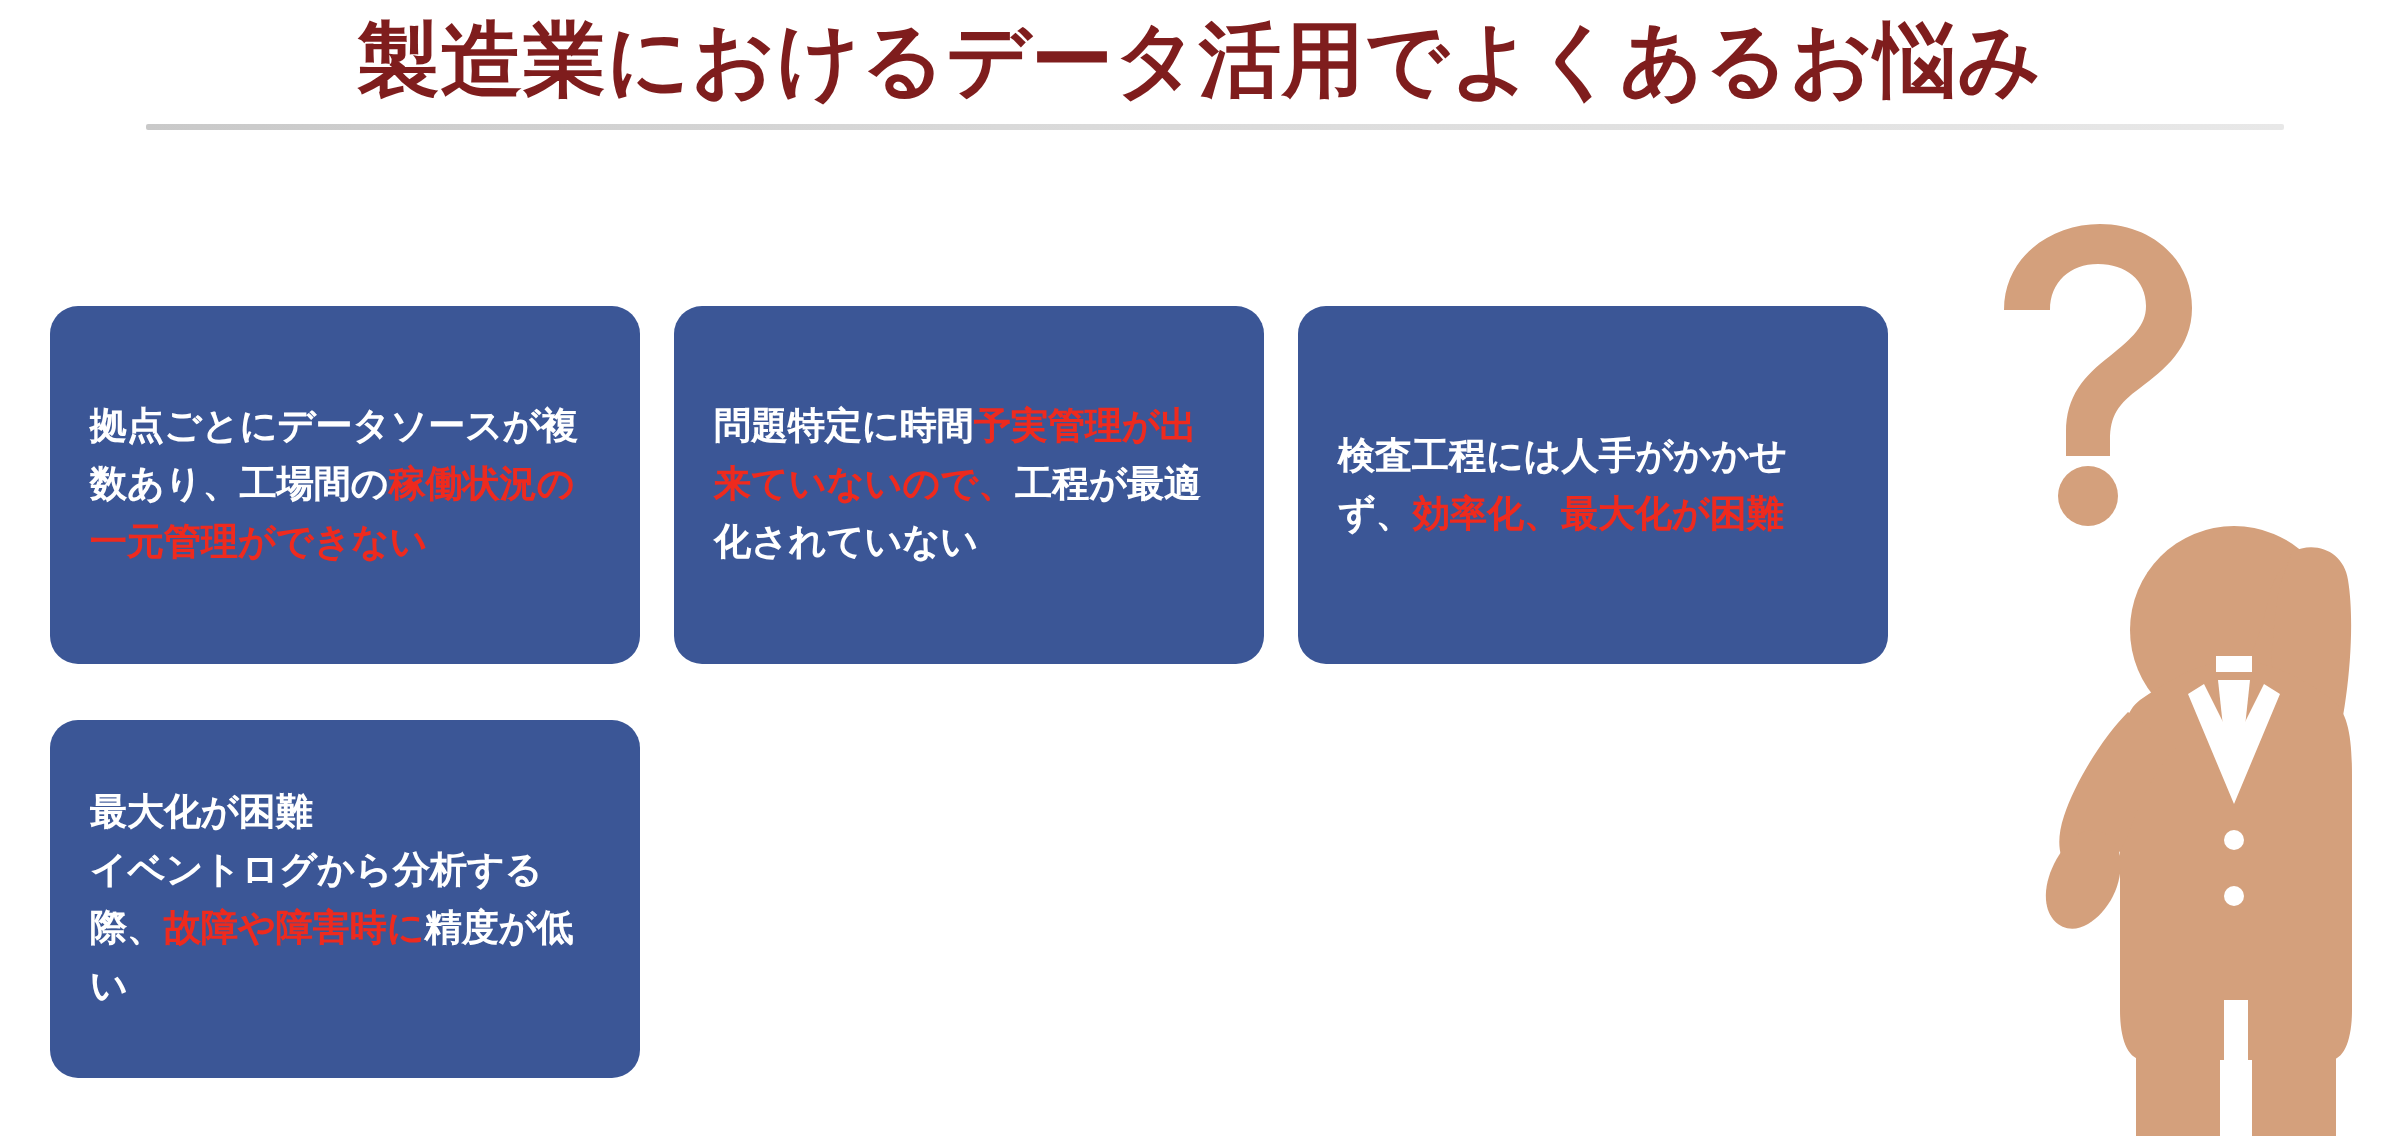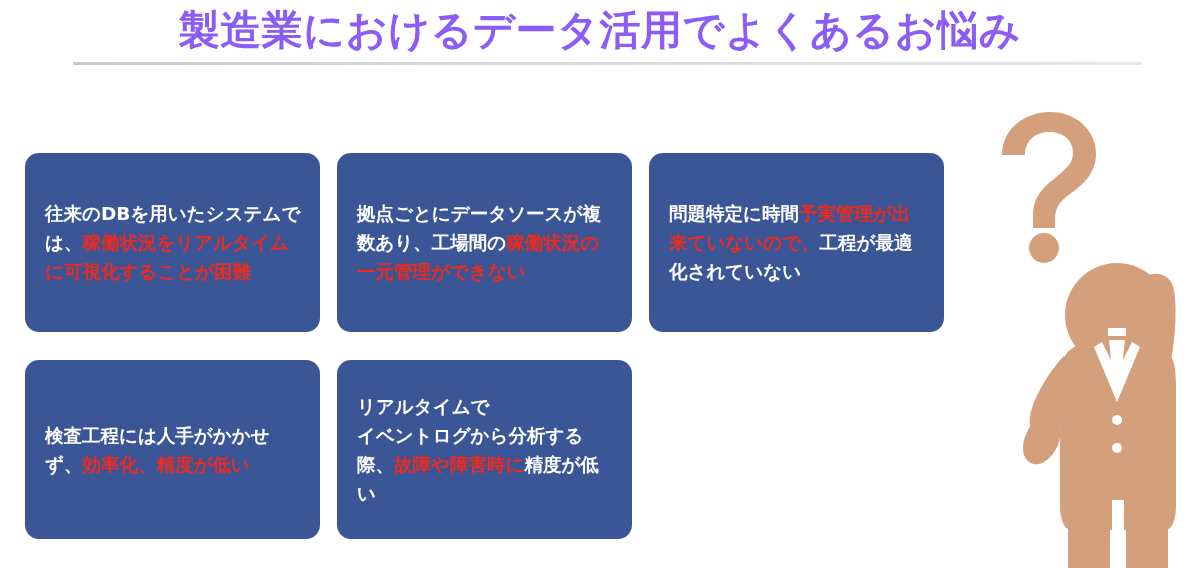--- a/index.html
+++ b/index.html
@@ -27,21 +27,21 @@
     position: absolute;
     left: 0;
     top: 4px;
     width: 1200px;
     text-align: center;
   }
   .slide-title {
     font-size: 41px;
     line-height: 52px;
     font-weight: 700;
-    color: #8b5cf6;
+    color: #7f1d1d;
     letter-spacing: 0.5px;
     white-space: nowrap;
     font-family: "DejaVu Sans", "Liberation Sans", sans-serif;
   }
   .title-rule {
     position: absolute;
     left: 73px;
     top: 62px;
     width: 1069px;
     height: 3px;
@@ -99,34 +99,31 @@
 
 <div class="slide">
 
   <div class="title-block">
     <div class="slide-title">製造業におけるデータ活用でよくあるお悩み</div>
   </div>
   <div class="title-rule"></div>
 
   <div class="cards">
 
-  <div class="card">
-        <div class="card-text"><span>往来のDBを用いたシステムでは、</span><span class="hl">稼働状況をリアルタイムに可視化することが困難</span></div>
-      </div>
       <div class="card">
         <div class="card-text"><span>拠点ごとにデータソースが複数あり、工場間の</span><span class="hl">稼働状況の一元管理ができない</span></div>
       </div>
       <div class="card">
         <div class="card-text"><span>問題特定に時間</span><span class="hl">予実管理が出来ていないので、</span><span>工程が最適化されていない</span></div>
       </div>
       <div class="card">
-        <div class="card-text"><span>検査工程には人手がかかせず、</span><span class="hl">効率化、精度が低い</span></div>
+        <div class="card-text"><span>検査工程には人手がかかせず、</span><span class="hl">効率化、最大化が困難</span></div>
       </div>
       <div class="card">
-        <div class="card-text"><span>リアルタイムで</span><br><span>イベントログから分析する際、</span><span class="hl">故障や障害時に</span><span>精度が低い</span></div>
+        <div class="card-text"><span>最大化が困難</span><br><span>イベントログから分析する際、</span><span class="hl">故障や障害時に</span><span>精度が低い</span></div>
       </div>
     </div>
 
   <div class="illustration">
     <svg width="240" height="468" viewBox="0 0 240 468" xmlns="http://www.w3.org/2000/svg">
       <g fill="#d4a07c">
 
         <g>
           <path d="M42 55 C42 28, 66 12, 90 12 C116 12, 136 30, 136 54
                    C136 74, 122 85, 110 94 C99 102, 95 108, 95 120

